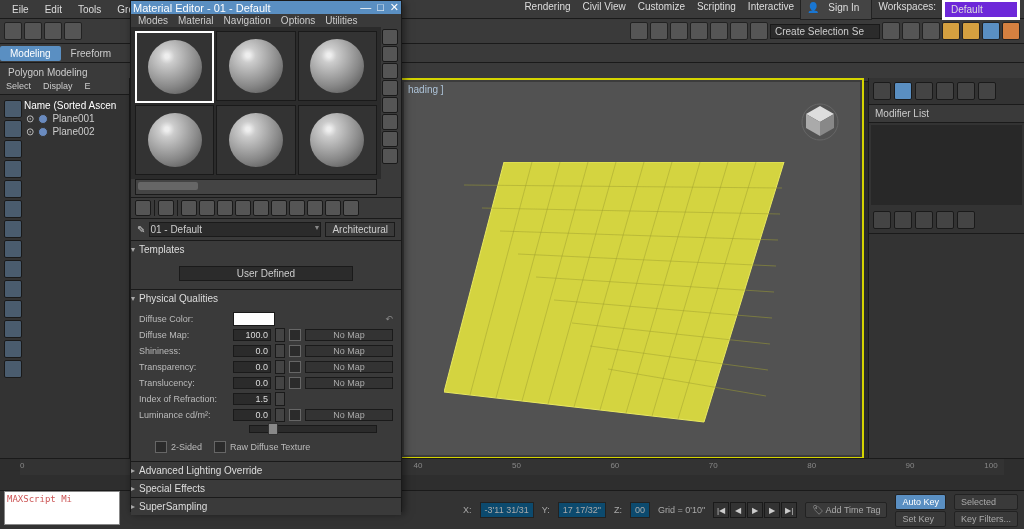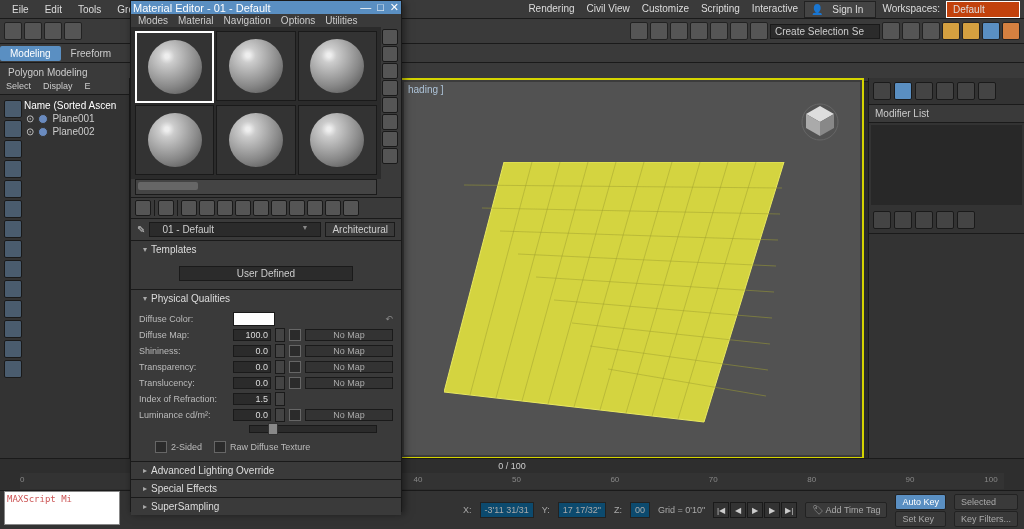--- a/index.html
+++ b/index.html
@@ -54,24 +54,24 @@
 .slot.sel{border:2px solid #fff}
 .sphere{width:54px;height:54px;border-radius:50%;background:radial-gradient(circle at 35% 30%,#eee 4%,#ccc 15%,#888 60%,#444 100%)}
 .vtool{width:18px;background:#3a3a3a;display:flex;flex-direction:column;gap:1px;padding:2px 1px}
 .vtool .i{width:14px;height:14px;background:#555;border:1px solid #1a1a1a;border-radius:2px}
 .scrollx{height:14px;background:#444;margin:0 4px 2px 4px;border:1px solid #1a1a1a;position:relative}
 .scrollx::after{content:'';position:absolute;left:2px;top:2px;width:60px;height:8px;background:#666;border-radius:2px}
 .mtoolb{display:flex;gap:2px;padding:2px 4px;background:#3a3a3a;border-top:1px solid #1a1a1a;border-bottom:1px solid #1a1a1a}
 .mtoolb .i{width:14px;height:14px;background:#555;border:1px solid #1a1a1a;border-radius:2px}
 .mtoolb .sep{width:1px;background:#1a1a1a;margin:0 1px}
 .mline{display:flex;align-items:center;gap:4px;padding:3px 6px}
-.mline .dd{flex:1;background:#2b2b2b;border:1px solid #1a1a1a;padding:1px 12px;display:flex}
+.mline .dd{flex:1;background:#2b2b2b;border:1px solid #1a1a1a;padding:1px 0;display:flex}
 .mline .dd::after{content:'▼';font-size:7px;margin-left:auto;color:#888}
 .mline .btn{background:#3a3a3a;border:1px solid #1a1a1a;padding:1px 6px}
-.rollhdr{background:#3a3a3a;padding:3px 12px;border-top:1px solid #1a1a1a;color:#ddd;font-size:10px;display:flex;align-items:center;gap:4px}
+.rollhdr{background:#3a3a3a;padding:3px 0;border-top:1px solid #1a1a1a;color:#ddd;font-size:10px;display:flex;align-items:center;gap:4px}
 .rollhdr::before{content:'▸';font-size:8px;color:#aaa}
 .rollhdr.open::before{content:'▾'}
 .rollbody{padding:4px 8px;background:#3a3a3a}
 .rollbody .ddc{background:#2b2b2b;border:1px solid #1a1a1a;padding:1px 6px;display:flex;justify-content:center;margin:4px 40px}
 .qrow{display:flex;align-items:center;gap:4px;padding:1px 0;font-size:9px;color:#bbb}
 .qrow .lbl{width:90px;text-align:left}
 .qrow .sw{width:40px;height:12px;background:#fff;border:1px solid #1a1a1a}
 .qrow .num{width:32px;background:#2b2b2b;border:1px solid #1a1a1a;padding:0 2px;text-align:right;color:#ddd}
 .qrow .sp{width:8px;height:12px;background:#444;border:1px solid #1a1a1a}
 .qrow .ck{width:10px;height:10px;border:1px solid #666;background:#2b2b2b}
@@ -94,21 +94,21 @@
   <span>Gro</span>
   <div class="spacer"></div>
   <div class="right" style="display:flex">
     <span>Rendering</span>
     <span>Civil View</span>
     <span>Customize</span>
     <span>Scripting</span>
     <span>Interactive</span>
     <span style="border:1px solid #222;background:#444">👤 <span>Sign In</span></span>
     <span>Workspaces:</span>
-    <span style="background:#c2410c;border:1px solid #ffffff;min-width:60px">Default</span>
+    <span style="background:#6d28d9;border:3px solid #ffffff;min-width:60px">Default</span>
   </div>
 </div>
 
 <div class="ribbonbar">
   <div class="ico"></div>
   <div class="ico"></div>
   <div class="ico"></div>
   <div class="ico"></div>
   <div class="spacer"></div>
   <div class="ico"></div>
@@ -229,21 +229,20 @@
   <div class="ico-row">
     <div class="i"></div>
     <div class="i"></div>
     <div class="i"></div>
     <div class="i"></div>
     <div class="i"></div>
   </div>
 </div>
 
 <div class="timeline">
-  <div class="tctr">0 / 100</div>
   <div class="ruler">
     <span style="left:0%">0</span>
     <span style="left:40%">40</span>
     <span style="left:50%">50</span>
     <span style="left:60%">60</span>
     <span style="left:70%">70</span>
     <span style="left:80%">80</span>
     <span style="left:90%">90</span>
     <span style="left:98%">100</span>
   </div>

